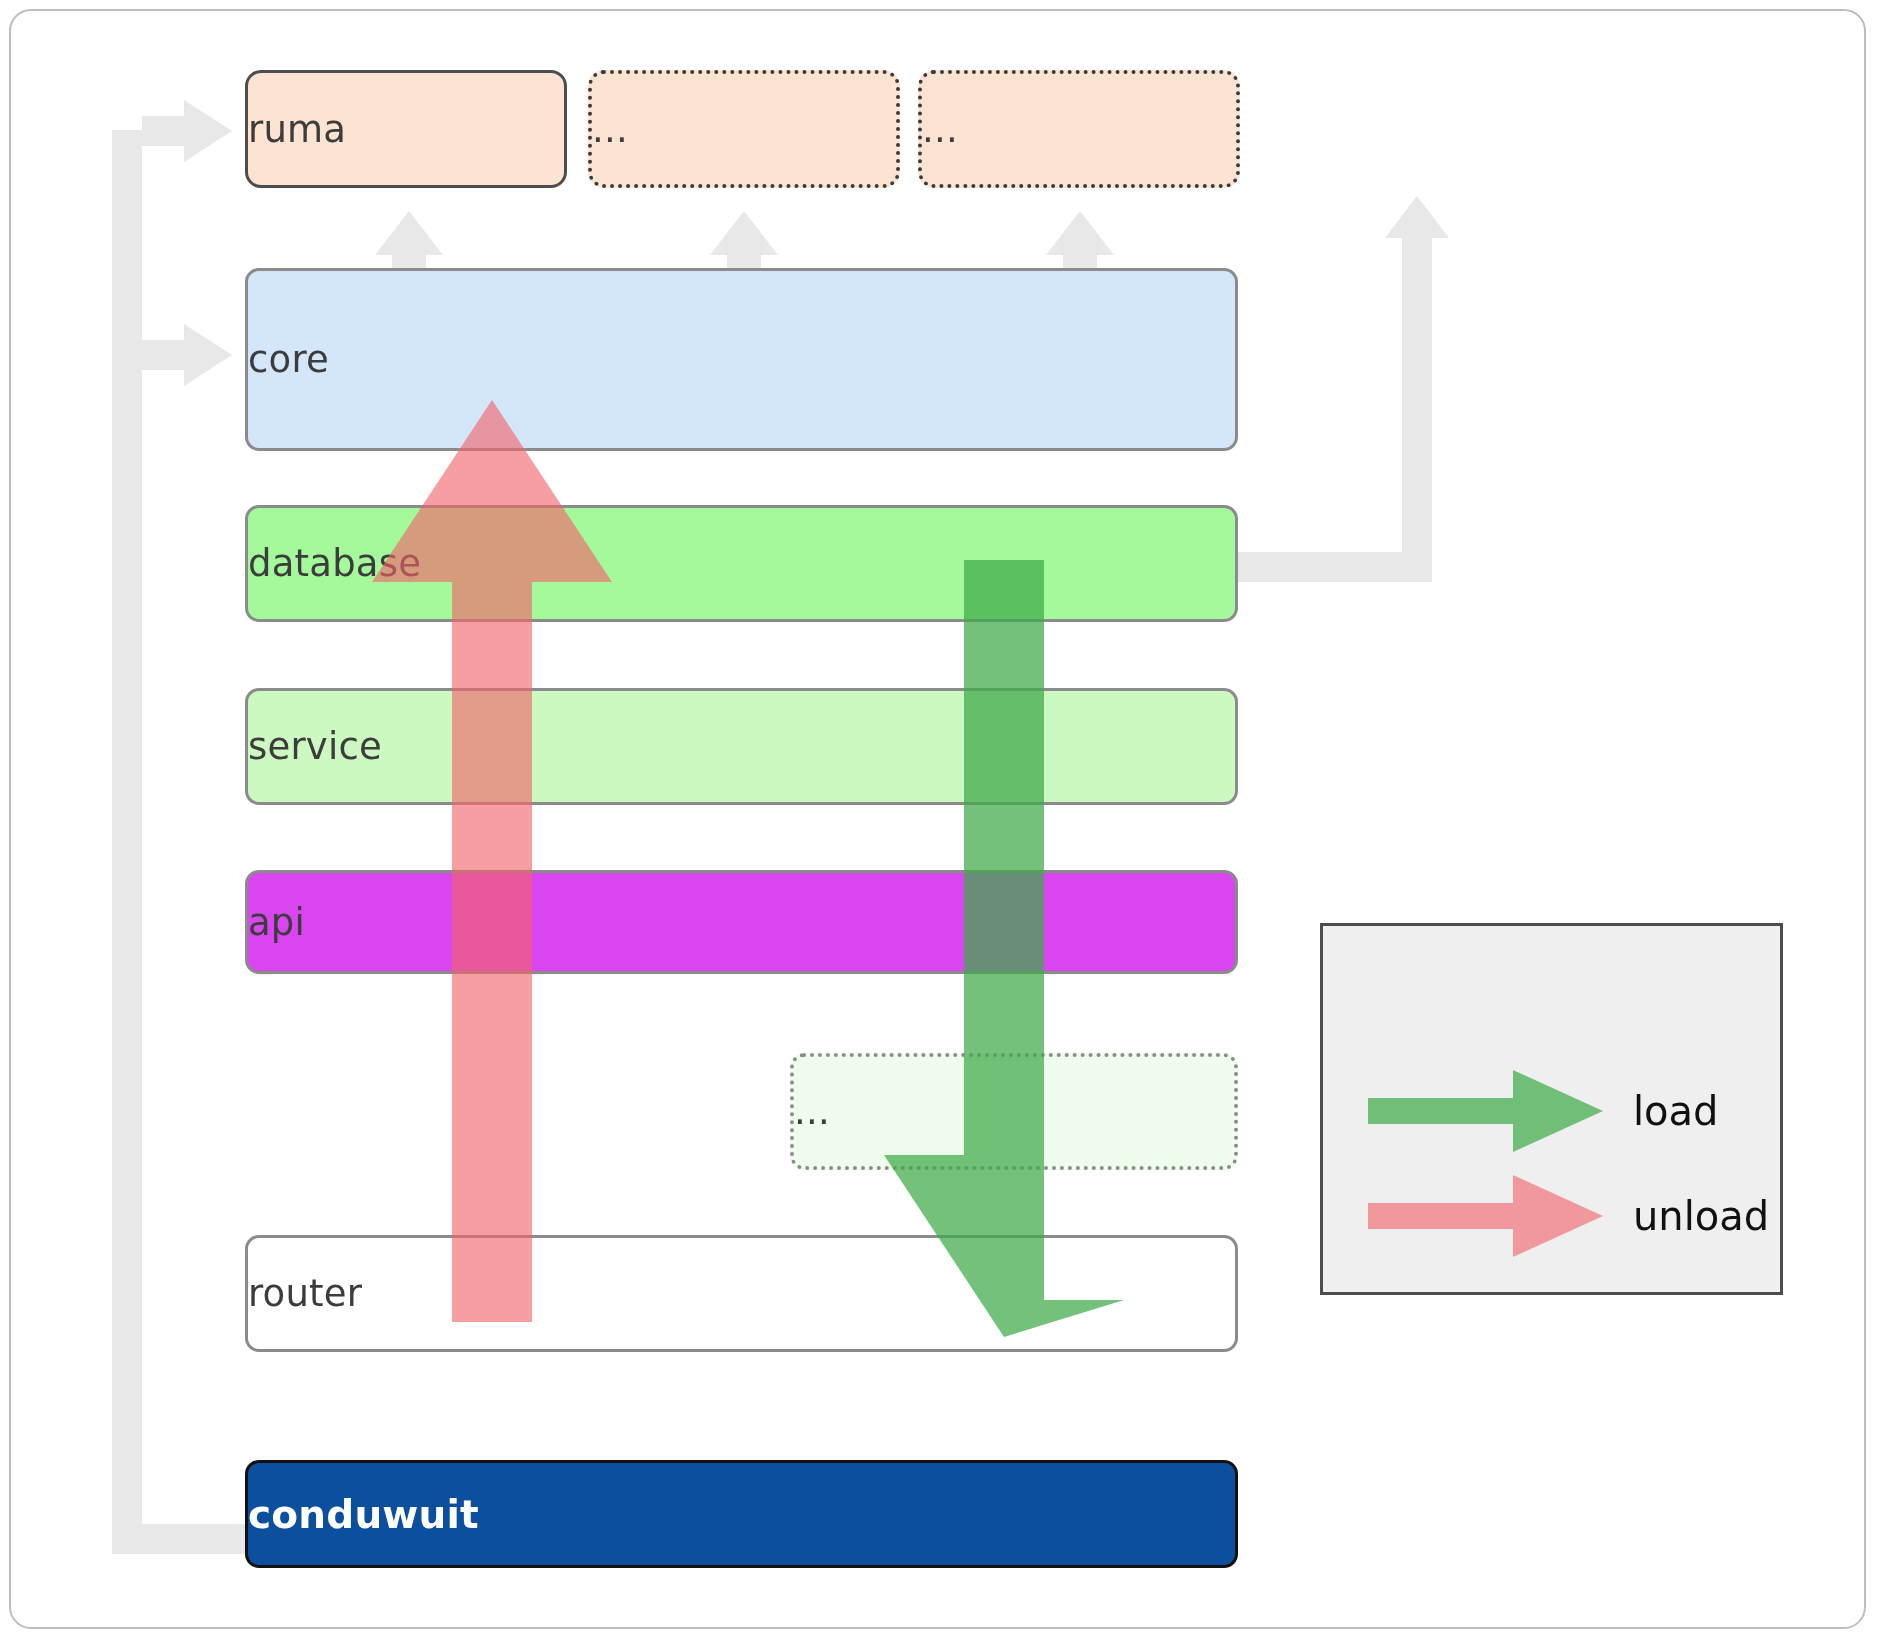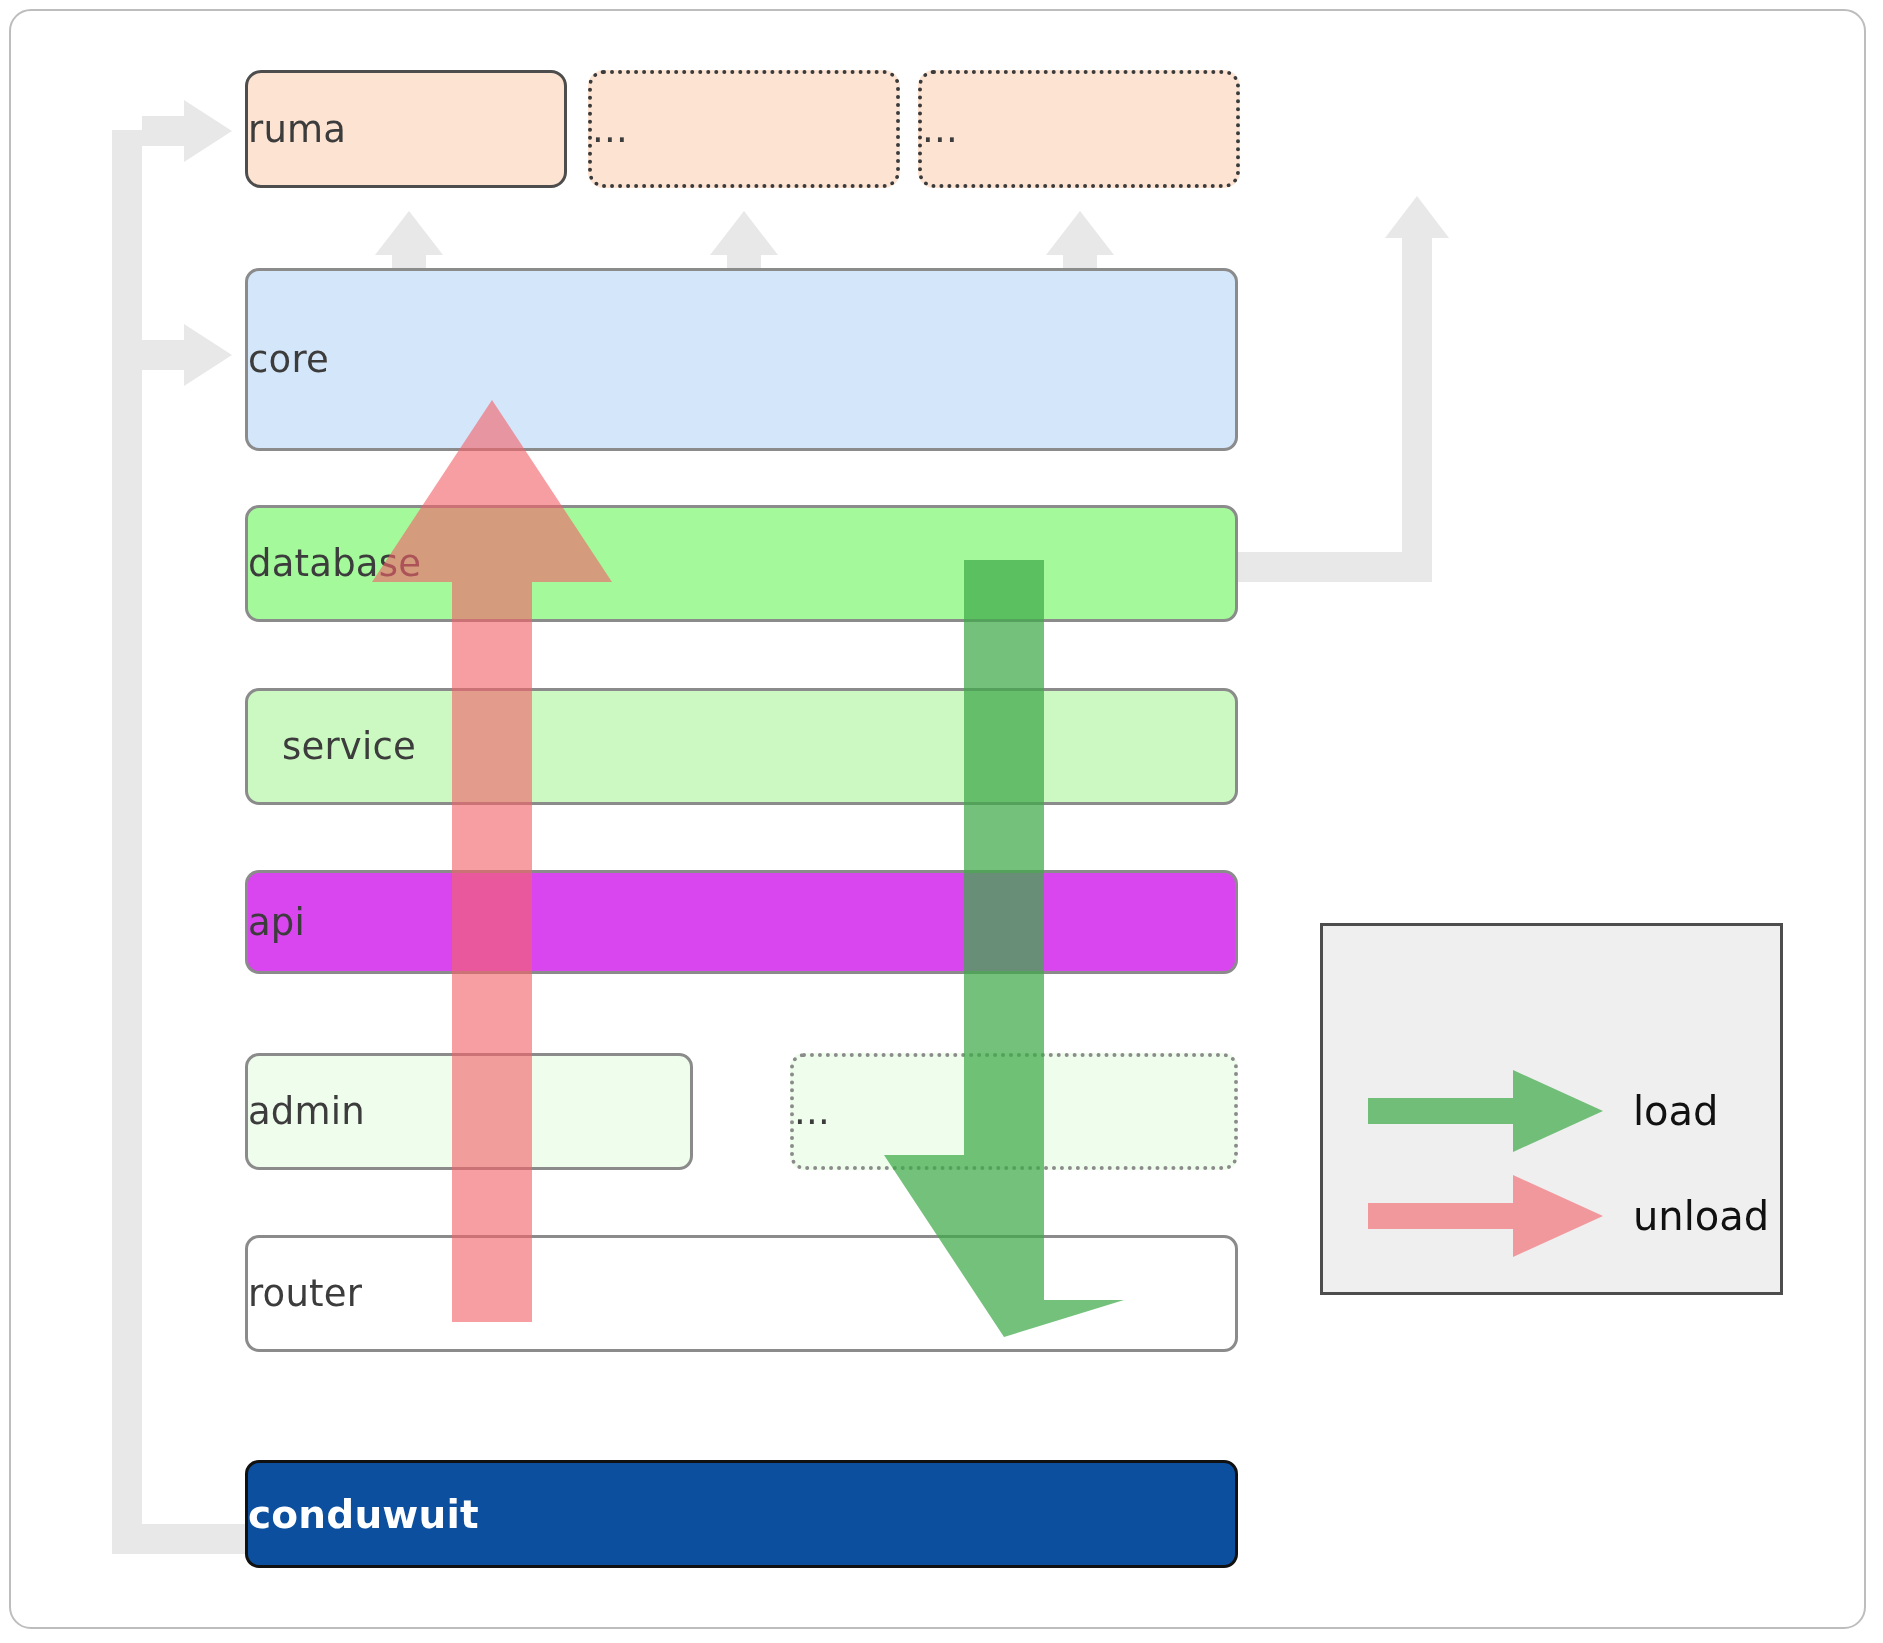--- a/index.html
+++ b/index.html
@@ -144,31 +144,28 @@
   </div>
 
   <div class="node core" style="left:245px;top:268px;width:993px;height:183px;">
     <span>core</span>
   </div>
 
   <div class="node layer" style="left:245px;top:505px;width:993px;height:117px;background:#a4fa9a;">
     <span>database</span>
   </div>
 
-  <div class="node layer" style="left:245px;top:688px;width:993px;height:117px;background:#cbf9c1;padding-left:34px;">
+  <div class="node layer" style="left:245px;top:688px;width:993px;height:117px;background:#cbf9c1;">
     <span>service</span>
   </div>
 
   <div class="node layer" style="left:245px;top:870px;width:993px;height:104px;background:#d946ef;">
     <span>api</span>
   </div>
 
-  <div class="node layer" style="left:245px;top:1053px;width:448px;height:117px;background:#effdec;">
-    <span>admin</span>
-  </div>
 
   <div class="node layer dotted" style="left:790px;width:448px;top:1053px;height:117px;background:#effdec;">
     <span>...</span>
   </div>
 
   <div class="node layer" style="left:245px;top:1235px;width:993px;height:117px;background:#ffffff;">
     <span>router</span>
   </div>
 
   <div class="node binary" style="left:245px;top:1460px;width:993px;height:108px;">

